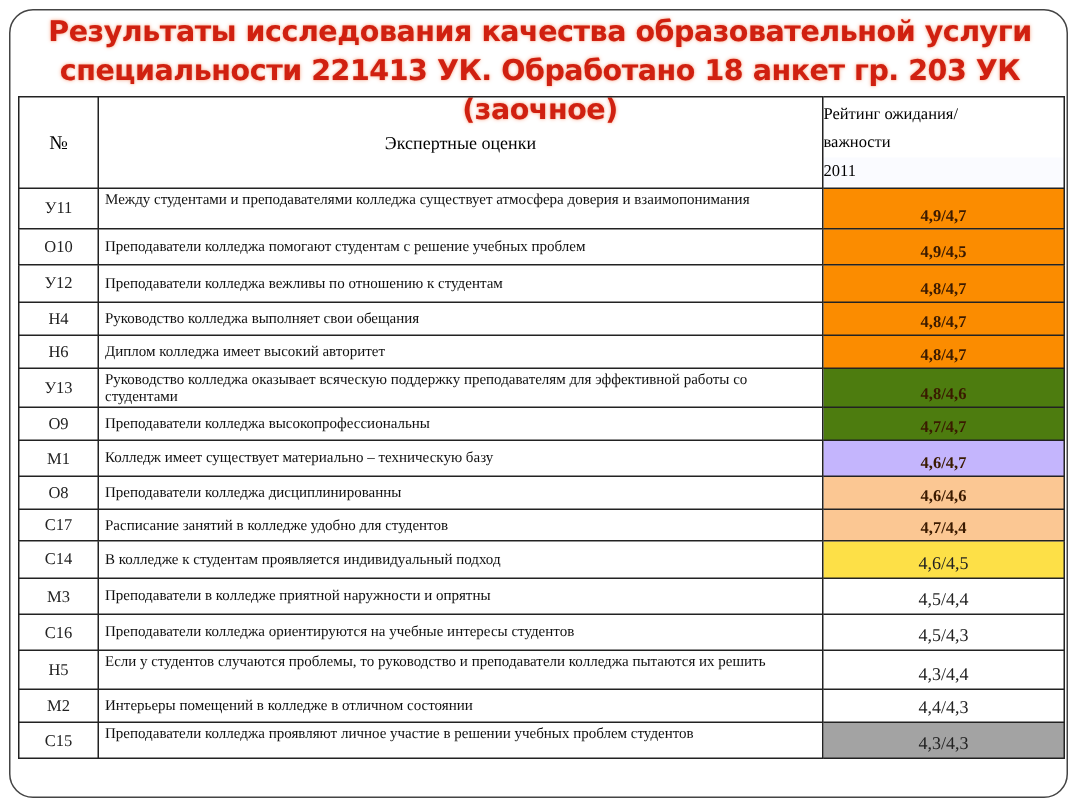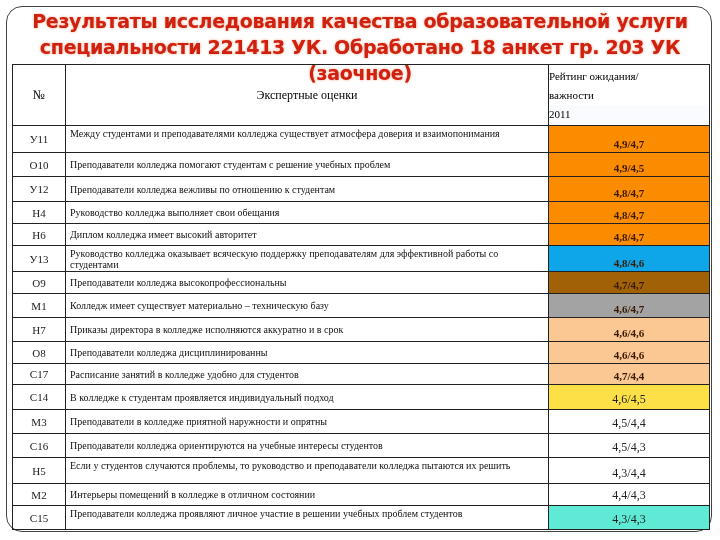--- a/index.html
+++ b/index.html
@@ -74,36 +74,31 @@
         <td class="val" style="background: rgb(251, 140, 0);">4,8/4,7</td>
       </tr>
       <tr style="height: 22px;">
         <td class="id">Н6</td>
         <td class="desc single">Диплом колледжа имеет высокий авторитет</td>
         <td class="val" style="background: rgb(251, 140, 0);">4,8/4,7</td>
       </tr>
       <tr style="height: 26px;">
         <td class="id">У13</td>
         <td class="desc">Руководство колледжа оказывает всяческую поддержку преподавателям для эффективной работы со студентами</td>
-        <td class="val" style="background: #0ea5e9;">4,8/4,6</td>
+        <td class="val" style="background: #4d7c0f;">4,8/4,6</td>
       </tr>
       <tr style="height: 22px;">
         <td class="id">О9</td>
         <td class="desc single">Преподаватели колледжа высокопрофессиональны</td>
-        <td class="val" style="background: #a16207;">4,7/4,7</td>
+        <td class="val" style="background: #4d7c0f;">4,7/4,7</td>
       </tr>
       <tr style="height: 24px;">
         <td class="id">М1</td>
         <td class="desc single">Колледж имеет существует материально – техническую базу</td>
-        <td class="val" style="background: #a3a3a3;">4,6/4,7</td>
-      </tr>
-      <tr style="height: 24px;">
-        <td class="id">Н7</td>
-        <td class="desc single">Приказы директора в колледже исполняются аккуратно и в срок</td>
-        <td class="val" style="background: rgb(251, 199, 147);">4,6/4,6</td>
+        <td class="val" style="background: #c4b5fd;">4,6/4,7</td>
       </tr>
       <tr style="height: 22px;">
         <td class="id">О8</td>
         <td class="desc single">Преподаватели колледжа дисциплинированны</td>
         <td class="val" style="background: rgb(251, 199, 147);">4,6/4,6</td>
       </tr>
       <tr style="height: 21px;">
         <td class="id">С17</td>
         <td class="desc single">Расписание занятий в колледже удобно для студентов</td>
         <td class="val" style="background: rgb(251, 199, 147);">4,7/4,4</td>
@@ -129,16 +124,16 @@
         <td class="val plain" style="background: rgb(255, 255, 255);">4,3/4,4</td>
       </tr>
       <tr style="height: 22px;">
         <td class="id">М2</td>
         <td class="desc single">Интерьеры помещений в колледже в отличном состоянии</td>
         <td class="val plain" style="background: rgb(255, 255, 255);">4,4/4,3</td>
       </tr>
       <tr style="height: 24px;">
         <td class="id">С15</td>
         <td class="desc">Преподаватели колледжа проявляют личное участие в решении учебных проблем студентов</td>
-        <td class="val plain" style="background: #5eead4;">4,3/4,3</td>
+        <td class="val plain" style="background: #a3a3a3;">4,3/4,3</td>
       </tr>
     </tbody>
 </table>
 
 </body></html>

